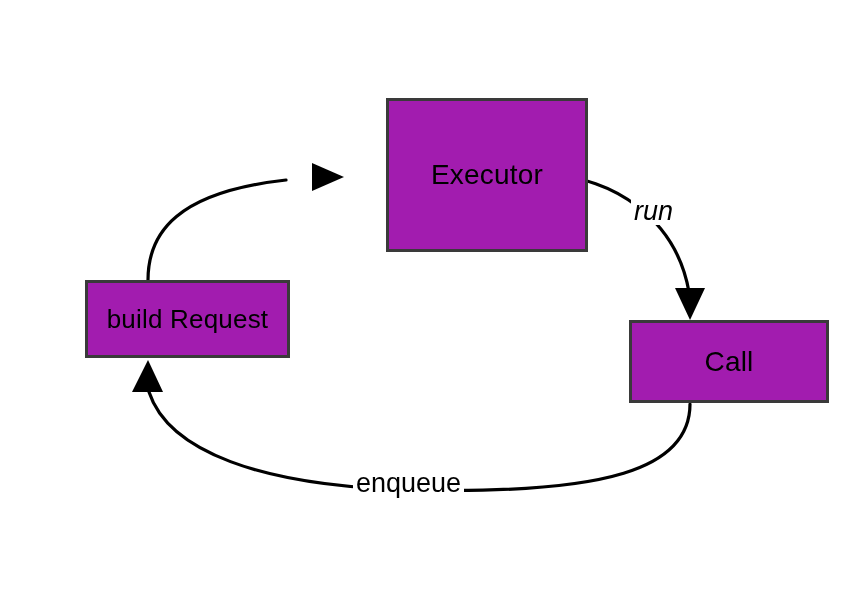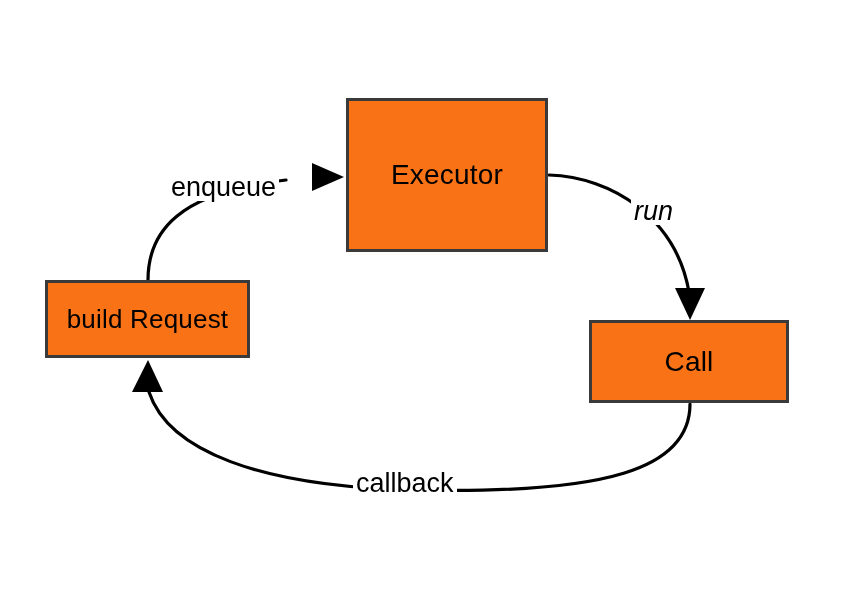--- a/index.html
+++ b/index.html
@@ -22,25 +22,26 @@
   #edge-layer {
     position: absolute;
     left: 0;
     top: 0;
     width: 862px;
     height: 602px;
   }
   .node {
     position: absolute;
     box-sizing: border-box;
-    background: #f97316;
+    background: #a21caf;
     border: 3px solid #3a3a3a;
     display: flex;
     align-items: center;
     justify-content: center;
+    margin-left: 40px;
   }
   .node-label {
     font-size: 28px;
     line-height: 1;
     color: #000000;
     letter-spacing: 0.2px;
     white-space: nowrap;
   }
   #node-executor {
     left: 346px;
@@ -112,19 +113,18 @@
   </div>
 
   <div class="node" id="node-build-request">
     <span class="node-label">build Request</span>
   </div>
 
   <div class="node" id="node-call">
     <span class="node-label">Call</span>
   </div>
 
-  <div class="edge-label" id="edge-label-enqueue">enqueue</div>
 
   <div class="edge-label" id="edge-label-run">run</div>
 
-  <div class="edge-label" id="edge-label-callback">callback</div>
+  <div class="edge-label" id="edge-label-callback">enqueue</div>
 
 </div>
 
 </body></html>

